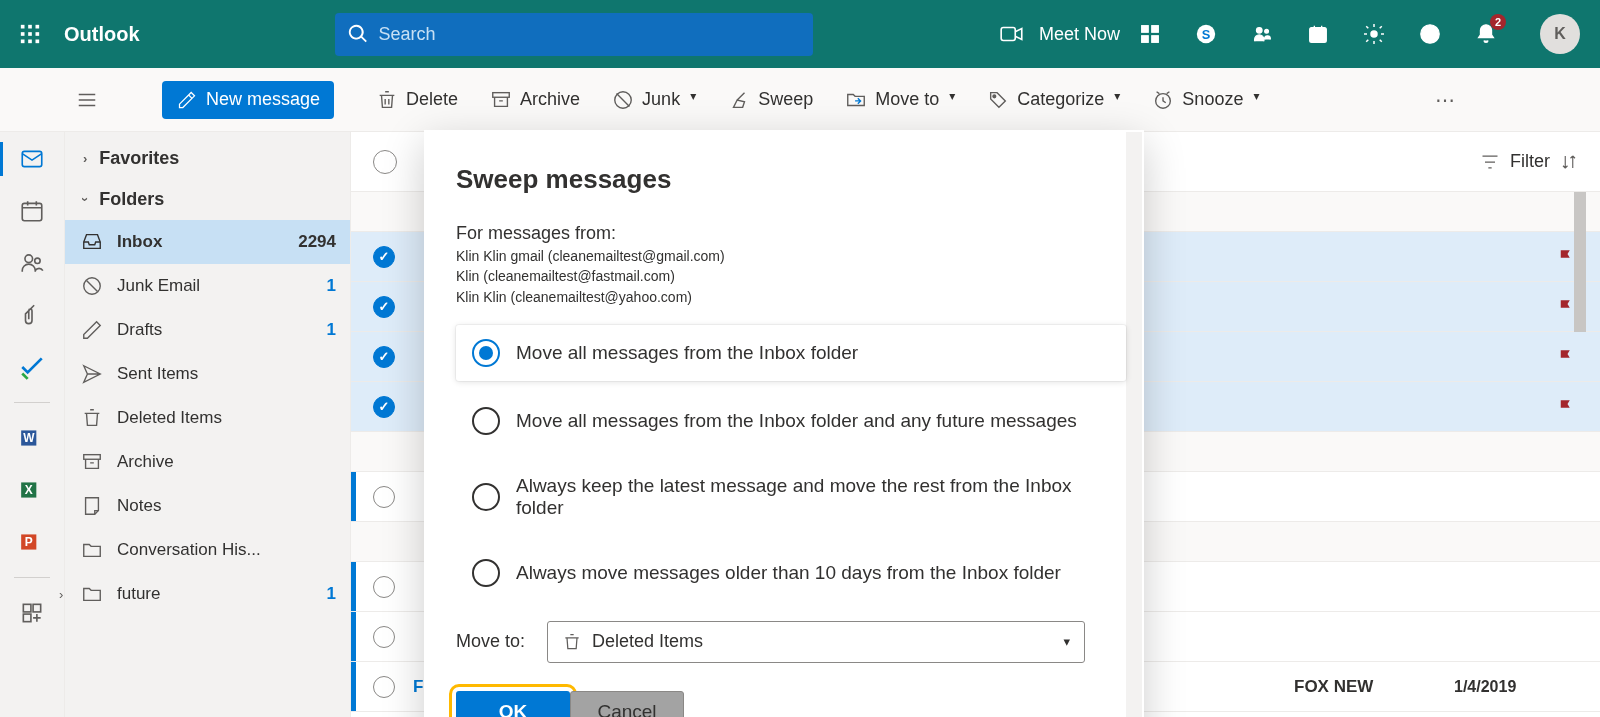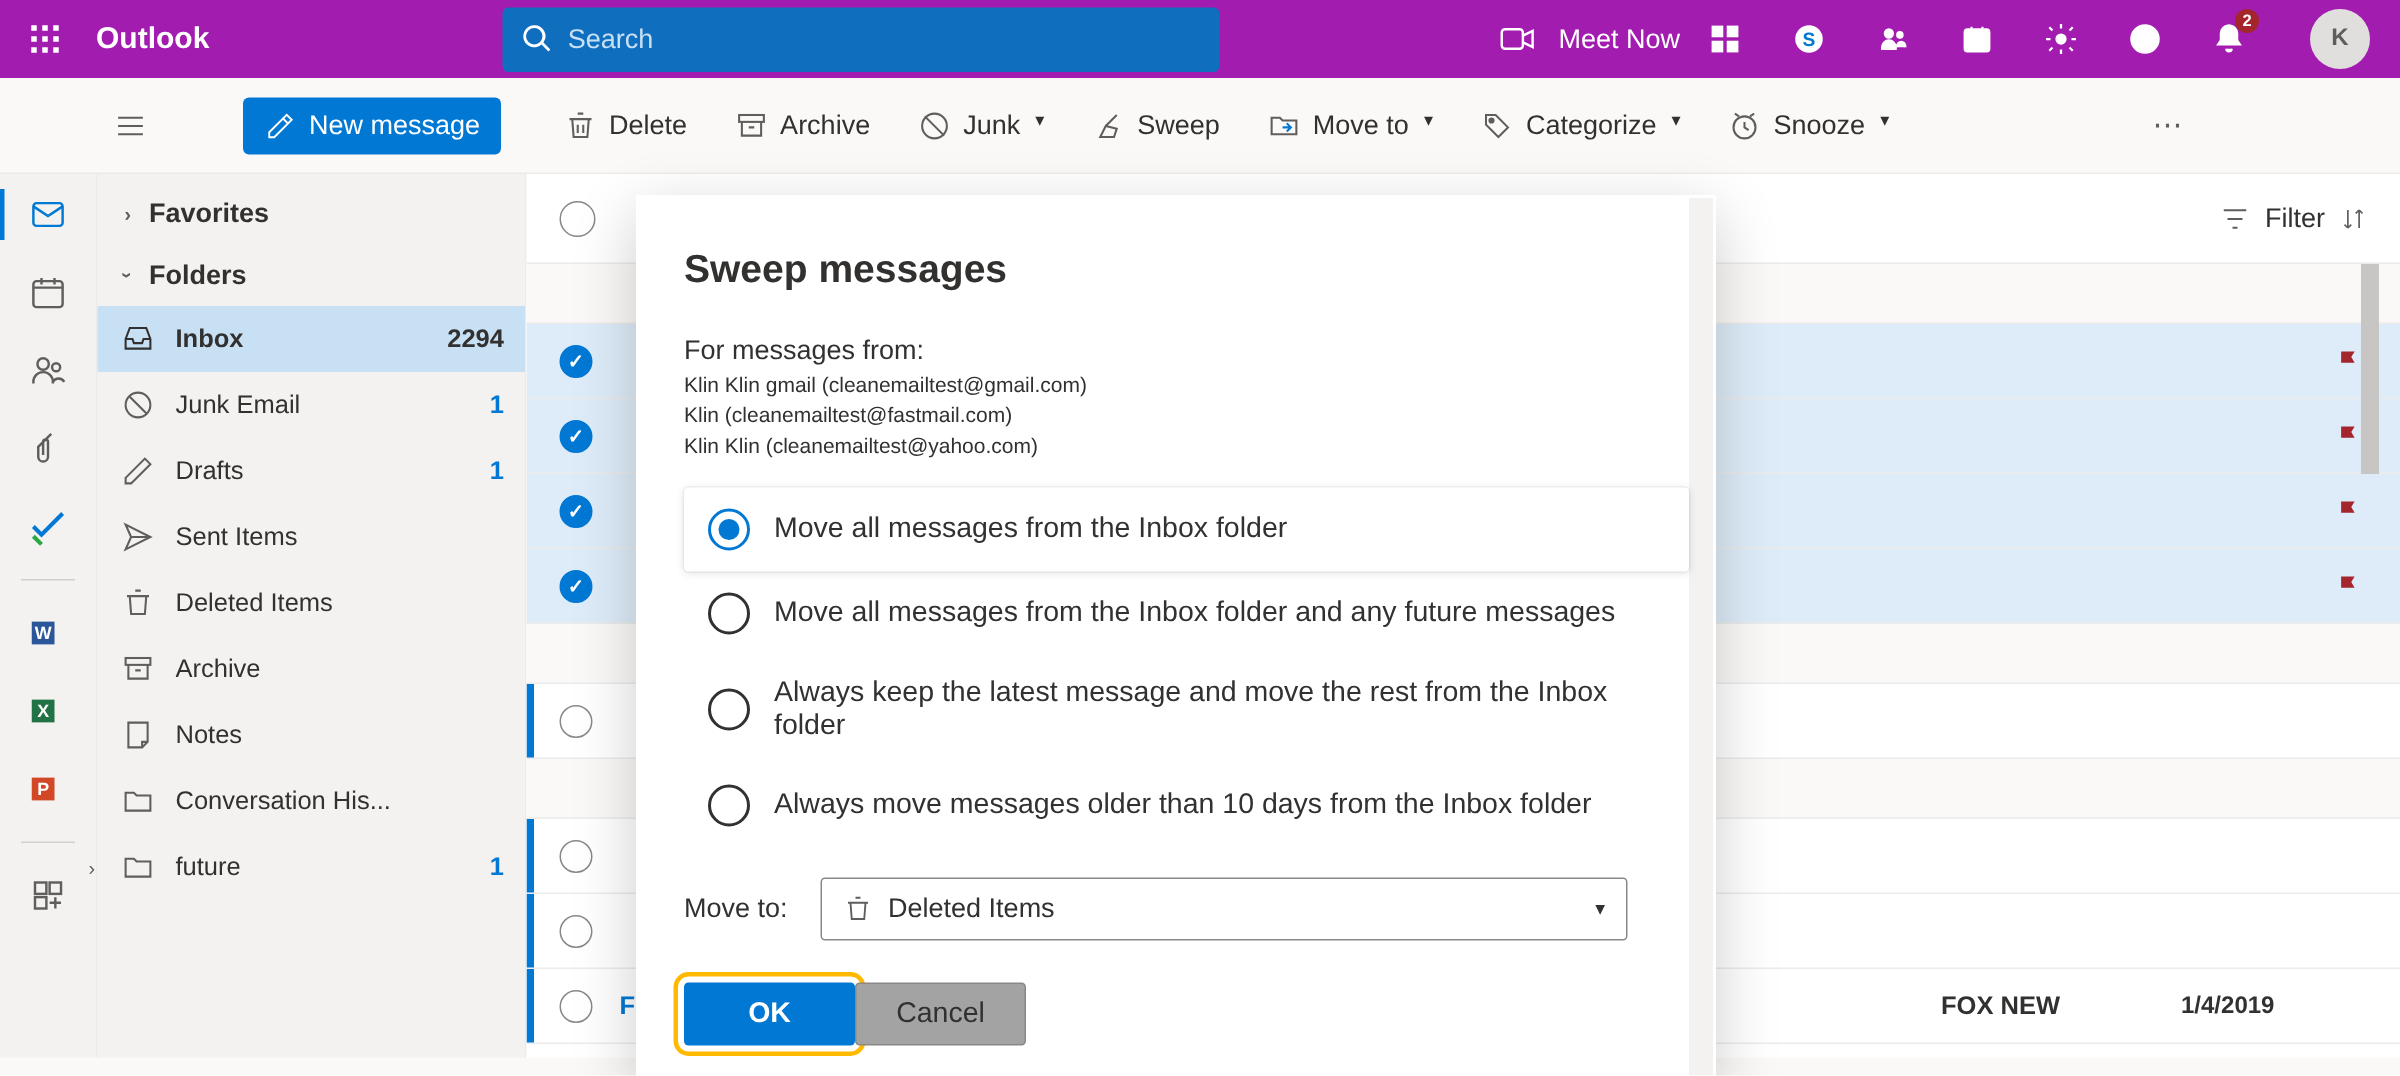--- a/index.html
+++ b/index.html
@@ -1,21 +1,21 @@
 <!DOCTYPE html>
 <html><head>
   <meta charset="utf-8">
   <style>
     * { margin: 0; padding: 0; box-sizing: border-box; font-family: "Segoe UI", -apple-system, sans-serif; }
     body { background: #faf9f8; width: 1600px; height: 717px; overflow: hidden; position: relative; }
 
     
     .header-bar {
-      height: 52px;
-      background: #a21caf;
+      height: 68px;
+      background: #0f766e;
       display: flex;
       align-items: center;
       color: white;
       padding: 0 10px;
     }
     .waffle-icon { width: 40px; height: 40px; display: flex; align-items: center; justify-content: center; cursor: pointer; }
     .waffle-icon svg { fill: white; }
     .app-name { font-size: 20px; font-weight: 600; margin-left: 14px; margin-right: 200px; }
     .search-wrap {
       width: 478px;
@@ -282,21 +282,21 @@
       position: absolute;
       right: 2px;
       top: 2px;
       bottom: 2px;
       width: 16px;
       background: #f3f2f1;
     }
     .modal-title { font-size: 26px; font-weight: 600; color: #323130; margin-bottom: 28px; }
     .modal-from-label { font-size: 18px; color: #323130; margin-bottom: 2px; }
     .modal-senders { font-size: 14px; color: #323130; line-height: 1.45; margin-bottom: 18px; }
-    .radio-group { display: flex; flex-direction: column; gap: 0; }
+    .radio-group { display: flex; flex-direction: column; gap: 12px; }
     .radio-row {
       display: flex;
       align-items: center;
       padding: 14px 16px;
       gap: 16px;
       cursor: pointer;
       position: relative;
     }
     .radio-row.selected {
       background: white;

